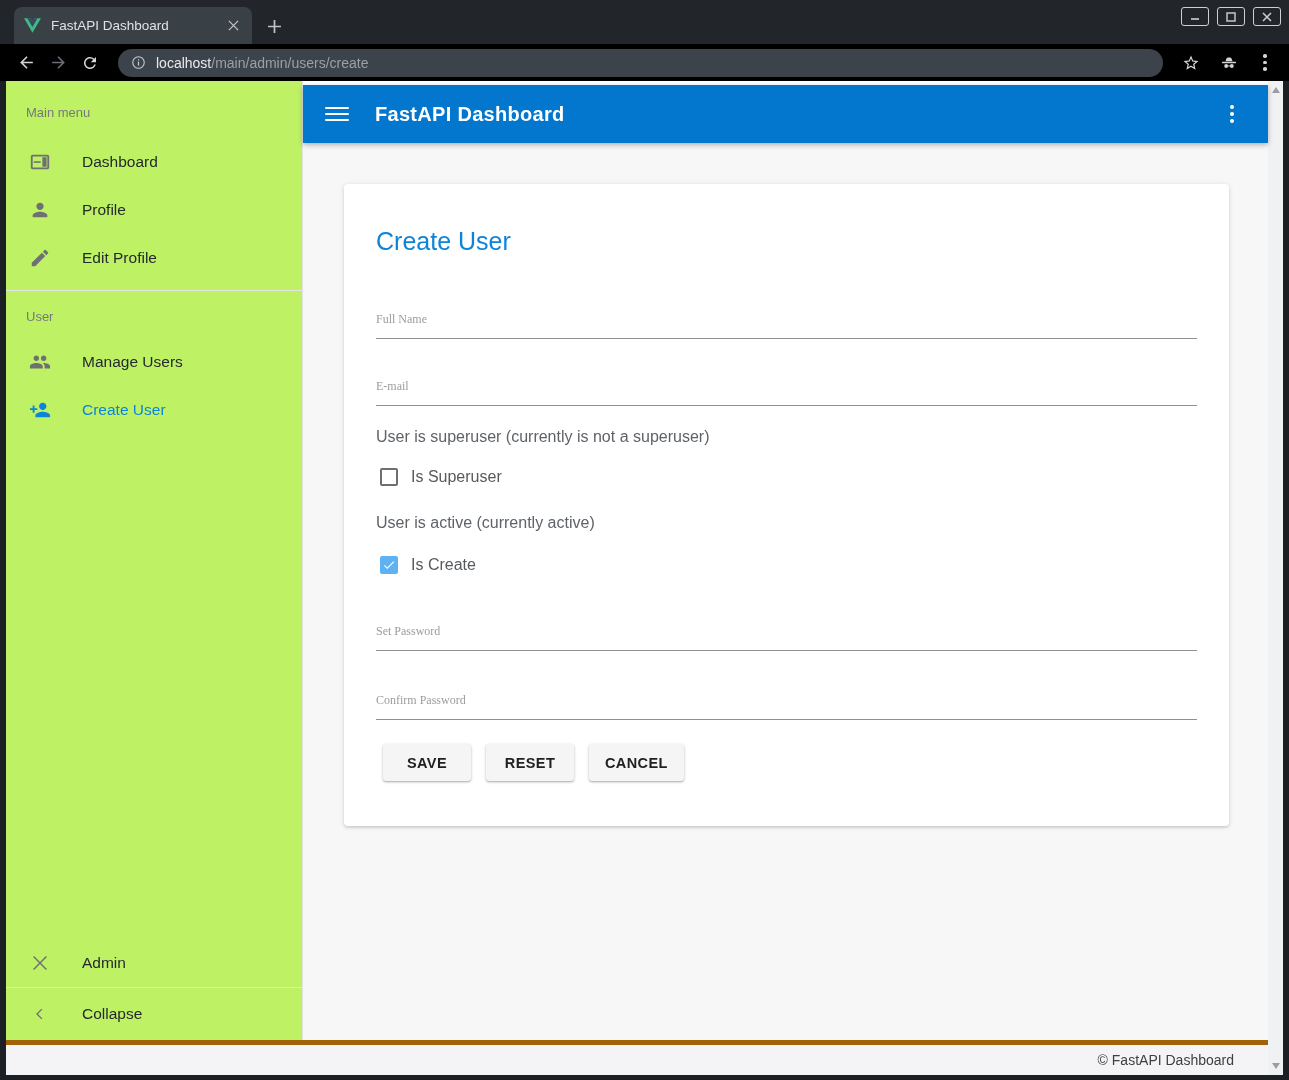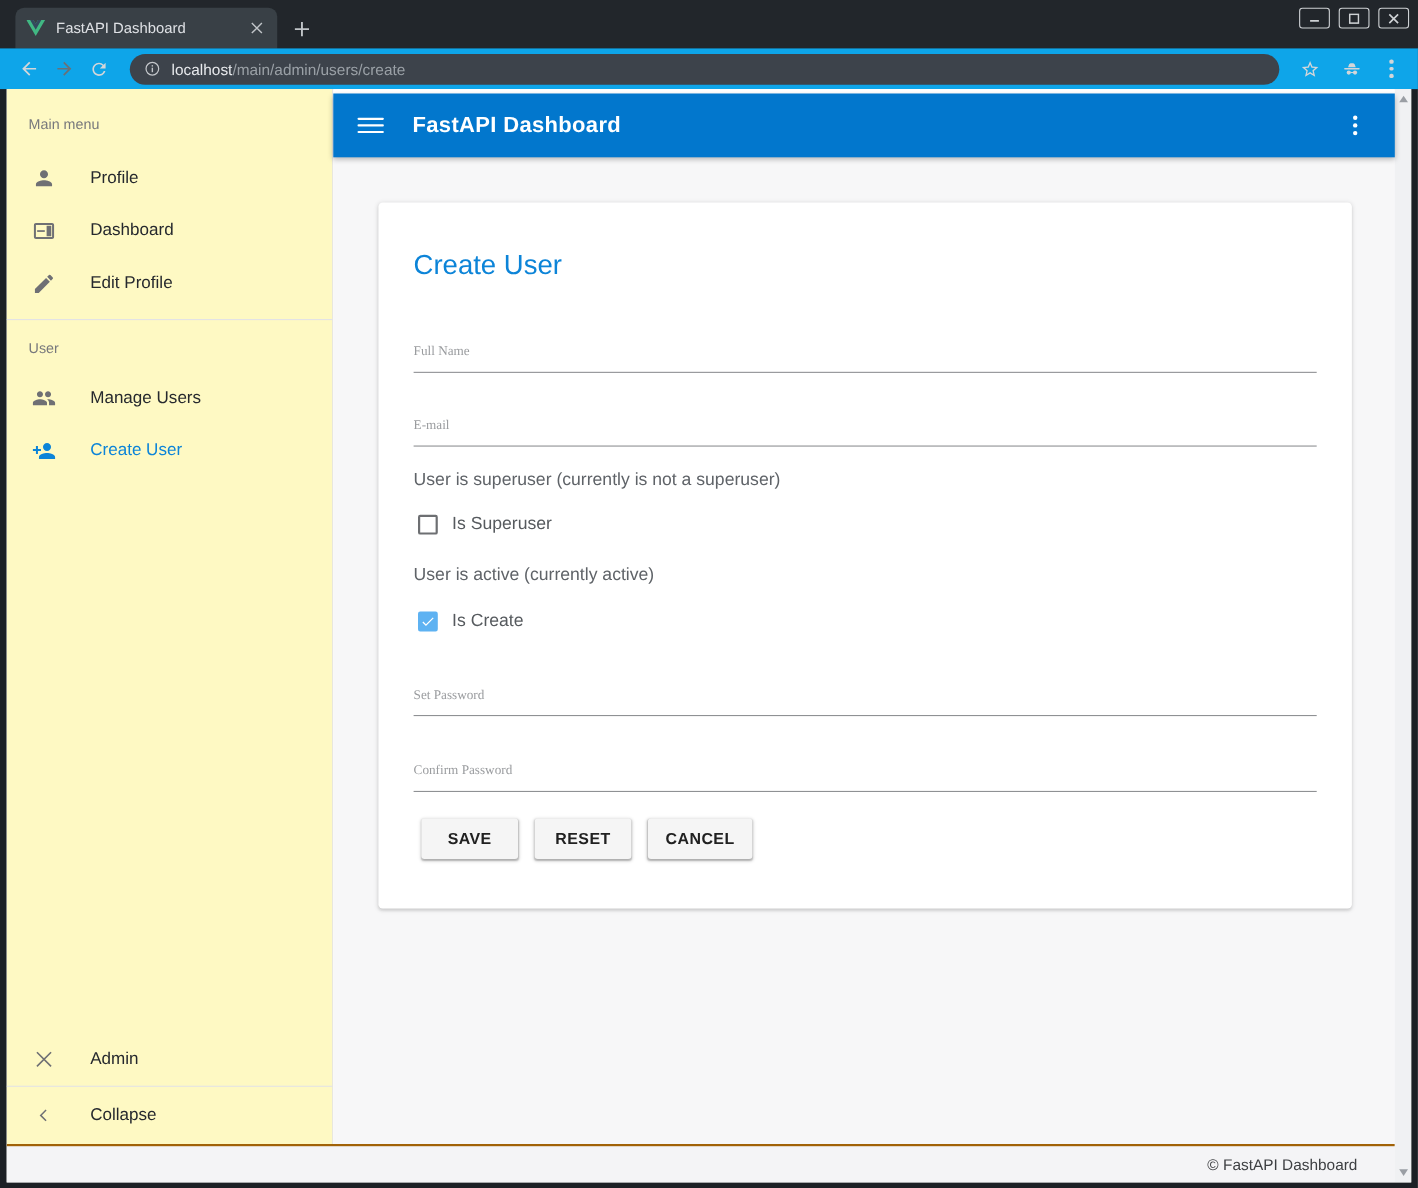--- a/index.html
+++ b/index.html
@@ -16,21 +16,21 @@
   .tab { position:absolute; left:14px; top:7px; width:238px; height:37px; background:#394046;
          border-radius:8px 8px 0 0; display:flex; align-items:center; padding:0 10px; cursor:default; }
   .tab-title { color:#dfe1e5; font-size:13.5px; margin-left:10px; flex:1; white-space:nowrap; overflow:hidden; }
   .tab-close { width:18px; height:18px; display:flex; align-items:center; justify-content:center; color:#c0c4c8; }
   .new-tab { position:absolute; left:262px; top:14px; width:24px; height:24px; display:flex;
              align-items:center; justify-content:center; color:#c0c4c8; }
   .win-controls { position:absolute; right:8px; top:7px; display:flex; gap:8px; }
   .win-btn { width:28px; height:19px; border:1.5px solid #ced1d4; border-radius:3px;
              display:flex; align-items:center; justify-content:center; color:#ced1d4; background:transparent; }
 
-  .navbar { position:absolute; top:44px; left:0; right:0; height:37px; background:#0ea5e9;
+  .navbar { position:absolute; top:44px; left:0; right:0; height:37px; background:#000000;
             display:flex; align-items:center; padding:0 10px; }
   .nav-btn { width:32px; height:32px; display:flex; align-items:center; justify-content:center; color:#d3d6d9; }
   .nav-btn.disabled { color:#6b7076; }
   .urlbar { flex:1; height:28px; margin:0 12px; background:#3d434b; border-radius:14px;
             display:flex; align-items:center; padding:0 13px; color:#c4c7cb; }
   .url-text { font-size:14px; margin-left:10px; white-space:nowrap; }
   .url-host { color:#e8eaed; }
   .url-path { color:#9aa0a6; }
   .nav-right { display:flex; align-items:center; gap:6px; }
   .kebab { display:flex; flex-direction:column; gap:3px; align-items:center; width:28px; }
@@ -40,21 +40,21 @@
   .page { position:absolute; top:81px; left:6px; right:6px; bottom:5px; background:#ffffff; overflow:hidden; }
 
   
   .scrollbar { position:absolute; top:0; right:0; bottom:0; width:15px; background:#f0f1f3; }
   .sb-arrow { position:absolute; left:0; right:0; height:14px; display:flex; align-items:center; justify-content:center; }
   .sb-up { top:2px; } .sb-down { bottom:2px; }
   .tri-up { width:0; height:0; border-left:4.5px solid transparent; border-right:4.5px solid transparent; border-bottom:6px solid #9a9ea4; }
   .tri-down { width:0; height:0; border-left:4.5px solid transparent; border-right:4.5px solid transparent; border-top:6px solid #9a9ea4; }
 
   
-  .sidebar { position:absolute; left:0; top:0; width:297px; bottom:35px; background:#fef9c3;
+  .sidebar { position:absolute; left:0; top:0; width:297px; bottom:35px; background:#bef264;
              border-right:1px solid #e3e3e5; }
   .section-label { padding:24px 0 18px 20px; font-size:13px; color:#77787c; }
   .section-label.admin { padding-top:18px; padding-bottom:14px; }
   .side-item { height:48px; display:flex; align-items:center; padding-left:22px; cursor:pointer; color:#26292e; }
   .side-item .ico { width:24px; height:24px; color:#6f7074; display:flex; align-items:center; justify-content:center; }
   .side-item .lbl { margin-left:30px; font-size:15.5px; }
   .side-item.active { color:var(--accent); }
   .side-item.active .ico { color:var(--accent); }
   .divider { height:1px; background:#e3e3e5; margin-top:8px; }
   .sidebar-bottom { position:absolute; bottom:0; left:0; right:0; }
@@ -97,21 +97,21 @@
   .cb-label { margin-left:13px; font-size:16px; color:#565a5e; }
 
   .btn-row { margin-top:24px; padding-left:7px; display:flex; }
   .q-btn { min-width:88px; height:37px; padding:0 16px; margin-right:15px; border:0; border-radius:3px;
            background:#f5f5f5; color:#212121; font-family:"Liberation Sans",sans-serif; font-size:14.5px;
            font-weight:700; letter-spacing:.4px; box-shadow:0 1px 3px rgba(0,0,0,.25), 0 1px 1px rgba(0,0,0,.12);
            display:flex; align-items:center; justify-content:center; cursor:pointer; }
 
   
   .footer { position:absolute; left:0; right:15px; bottom:0; height:35px; background:#f4f4f6;
-            border-top:2px solid #a16207; display:flex; align-items:center; justify-content:flex-end;
+            border-top:5px solid #a16207; display:flex; align-items:center; justify-content:flex-end;
             padding-right:34px; font-size:14px; color:#3d3f42; }
 </style>
 </head>
 <body style="--primary: #0277cd; --accent: #0c84d8; --cb: #5eb2f2;">
 
 <div class="titlebar">
   <div class="tab">
     <span>
       <svg width="17" height="15" viewBox="0 0 261 226">
           <path fill="#41b883" d="M161 0 130 54 98 0H0l130 225L261 0Z"></path>
@@ -199,34 +199,34 @@
 </div>
 
 <div class="page">
 
   <div class="sidebar">
     <div class="section-label">Main menu</div>
 
     <div class="side-item">
       <span class="ico">
         <svg width="22" height="22" viewBox="0 0 24 24" fill="currentColor">
-            <path d="M12 12c2.21 0 4-1.79 4-4s-1.79-4-4-4-4 1.79-4 4 1.79 4 4 4zm0 2c-2.67 0-8 1.34-8 4v2h16v-2c0-2.66-5.33-4-8-4z"></path>
-          </svg>
-      </span>
-      <span class="lbl">Profile</span>
-    </div>
-    <div class="side-item">
-      <span class="ico">
-        <svg width="22" height="22" viewBox="0 0 24 24" fill="currentColor">
             <path d="M20 4H4c-1.1 0-2 .9-2 2v12c0 1.1.9 2 2 2h16c1.1 0 2-.9 2-2V6c0-1.1-.9-2-2-2zm0 14H4V6h16v12z"></path>
             <rect x="14.6" y="6.8" width="4.6" height="10.4"></rect>
             <rect x="5.2" y="11.2" width="7.6" height="1.7"></rect>
           </svg>
       </span>
       <span class="lbl">Dashboard</span>
+    </div>
+    <div class="side-item">
+      <span class="ico">
+        <svg width="22" height="22" viewBox="0 0 24 24" fill="currentColor">
+            <path d="M12 12c2.21 0 4-1.79 4-4s-1.79-4-4-4-4 1.79-4 4 1.79 4 4 4zm0 2c-2.67 0-8 1.34-8 4v2h16v-2c0-2.66-5.33-4-8-4z"></path>
+          </svg>
+      </span>
+      <span class="lbl">Profile</span>
     </div>
     <div class="side-item">
       <span class="ico">
         <svg width="22" height="22" viewBox="0 0 24 24" fill="currentColor">
             <path d="M3 17.25V21h3.75L17.81 9.94l-3.75-3.75L3 17.25zM20.71 7.04c.39-.39.39-1.02 0-1.41l-2.34-2.34a.9959.9959 0 0 0-1.41 0l-1.83 1.83 3.75 3.75 1.83-1.83z"></path>
           </svg>
       </span>
       <span class="lbl">Edit Profile</span>
     </div>
 

